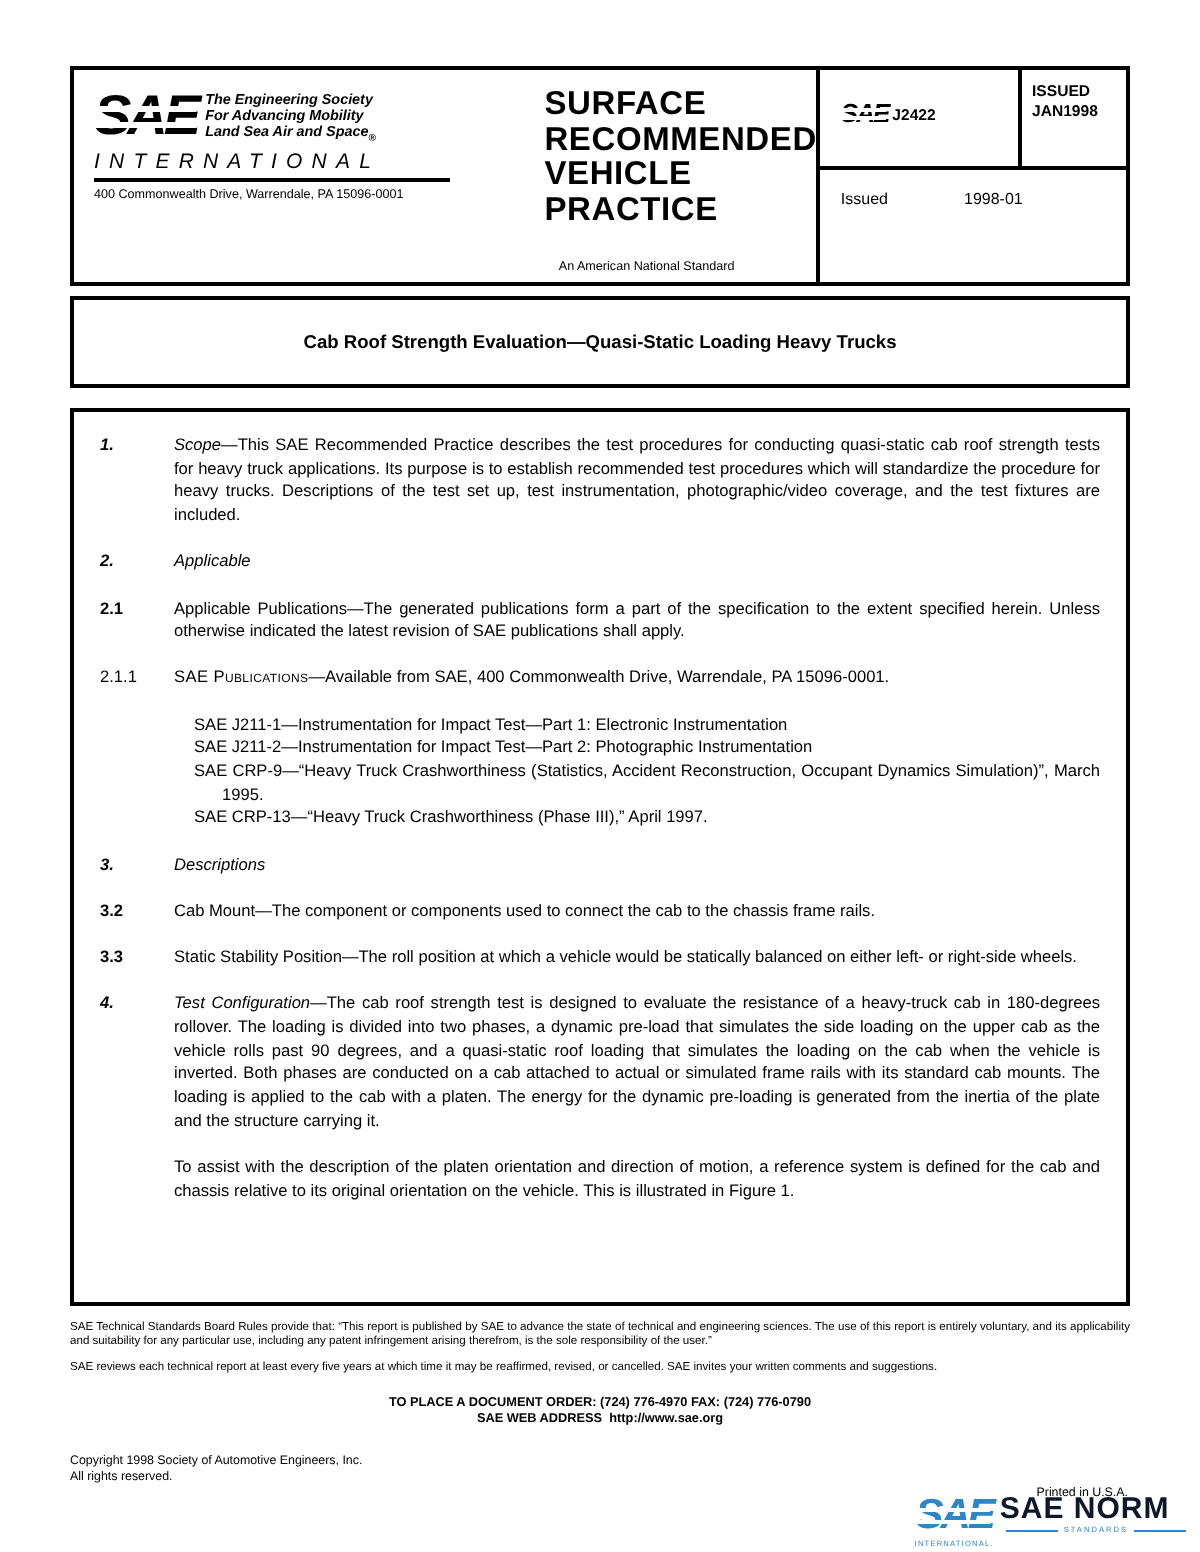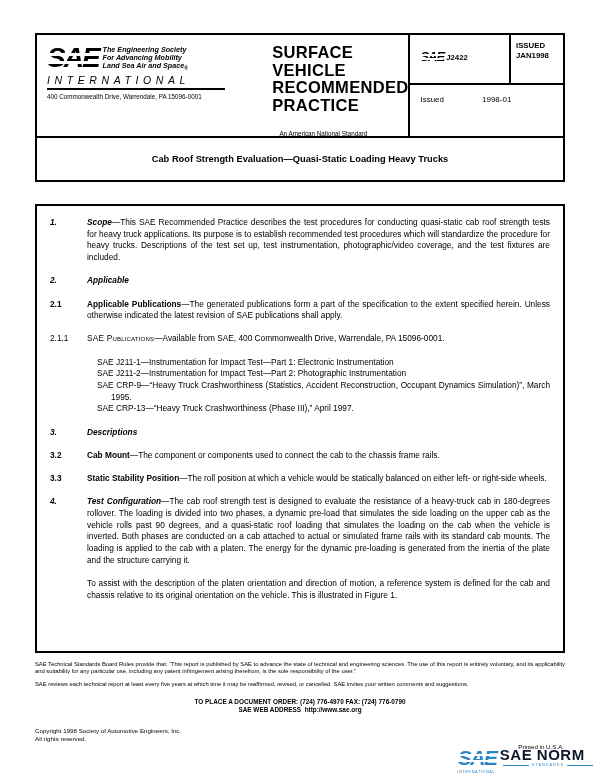--- a/index.html
+++ b/index.html
@@ -29,29 +29,29 @@
   .num-id{flex:1;padding:15px 0 0 10px;display:flex;align-items:flex-start;}
   .sae-mini{font-size:13px;letter-spacing:-1px;}
   .sae-mini .s1{top:4px;height:1.6px;}
   .sae-mini .s2{top:8px;height:1.6px;}
   .doc-num{font-size:7.8px;font-weight:bold;margin:3px 0 0 2px;}
   .issued-cell{width:54px;border-left:2px solid #000;font-size:7.8px;font-weight:bold;line-height:9.5px;padding:6px 0 0 5px;box-sizing:border-box;}
   .num-bottom{padding:10px 0 0 10px;font-size:8px;}
   .num-bottom .val{margin-left:38px;}
 
   
-  .title-box{top:136px;height:46px;display:flex;align-items:center;justify-content:center;font-size:9.3px;font-weight:bold;}
+  .title-box{top:148px;height:46px;display:flex;align-items:center;justify-content:center;font-size:9.3px;font-weight:bold;}
 
   
   .body-box{top:204px;height:449px;padding:11px 13px 0 13px;font-size:8.3px;line-height:11.7px;text-align:justify;}
   .sec{display:flex;margin-bottom:11.5px;}
   .sec .num{width:37px;flex-shrink:0;font-weight:bold;}
   .sec.itnum .num{font-style:italic;}
   .sec .txt{flex:1;}
-  .lbl{font-weight:bold;}
+  .lbl{font-weight:normal;}
   .lbl.it{font-style:italic;}
   .lbl.sc{font-weight:normal;font-variant:small-caps;letter-spacing:.2px;}
   .publist{margin:0 0 11.5px 47px;}
   .pub{padding-left:14px;text-indent:-14px;}
   .para2{margin-left:37px;}
 
   
   .fnote{position:absolute;left:35px;width:530px;font-size:5.8px;line-height:7px;text-align:justify;}
   .fnote1{top:661px;}
   .fnote2{top:681px;}
@@ -81,22 +81,22 @@
         <div><span>Land Sea Air and Space</span><span class="reg">®</span></div>
       </div>
     </div>
     <div class="intl">INTERNATIONAL</div>
     <div class="addr">400 Commonwealth Drive, Warrendale, PA 15096-0001</div>
   </div>
 
   <div class="type-cell">
     <div class="type-lines">
       <div>SURFACE</div>
+      <div>RECOMMENDED</div>
       <div>VEHICLE</div>
-      <div>RECOMMENDED</div>
       <div>PRACTICE</div>
     </div>
     <div class="ans">An American National Standard</div>
   </div>
 
   <div class="num-cell">
     <div class="num-top">
       <div class="num-id">
         <span class="sae-word sae-mini"><span>SAE</span><i class="stripe s1"></i><i class="stripe s2"></i></span>
         <span class="doc-num">J2422</span>

